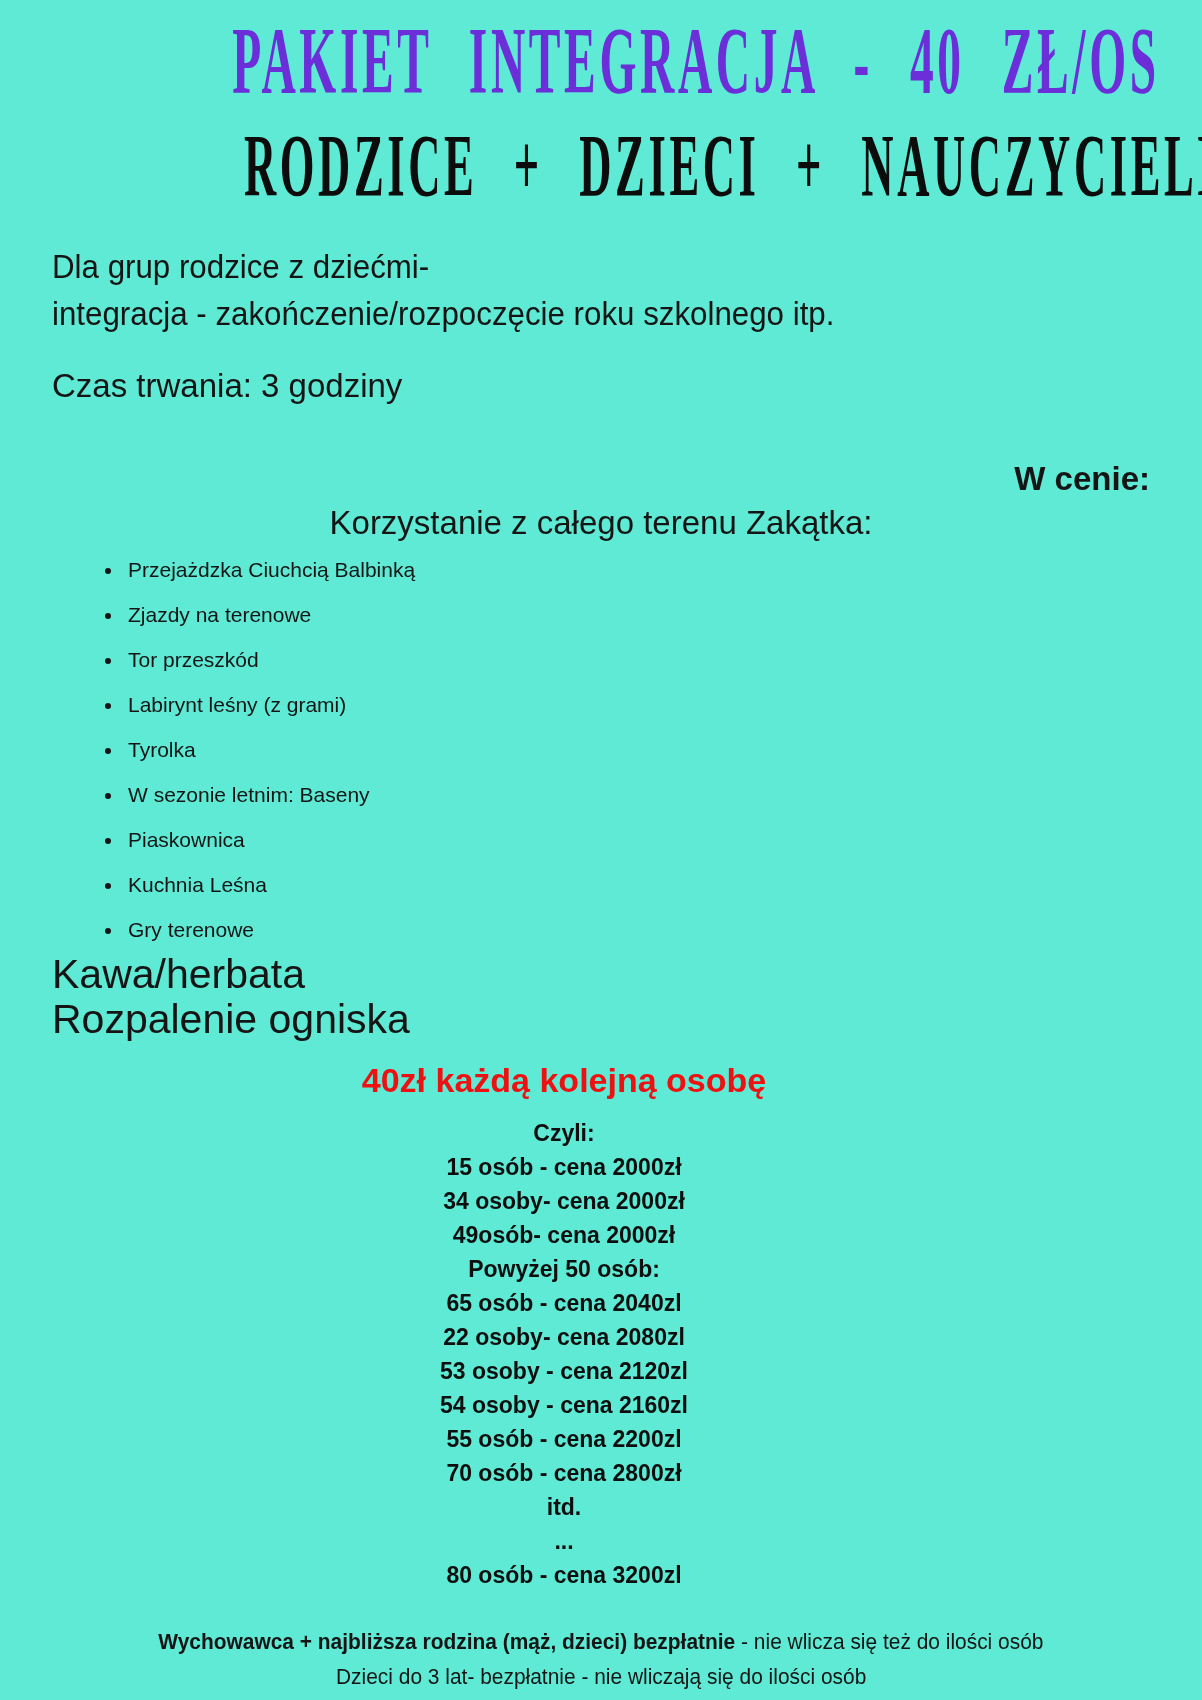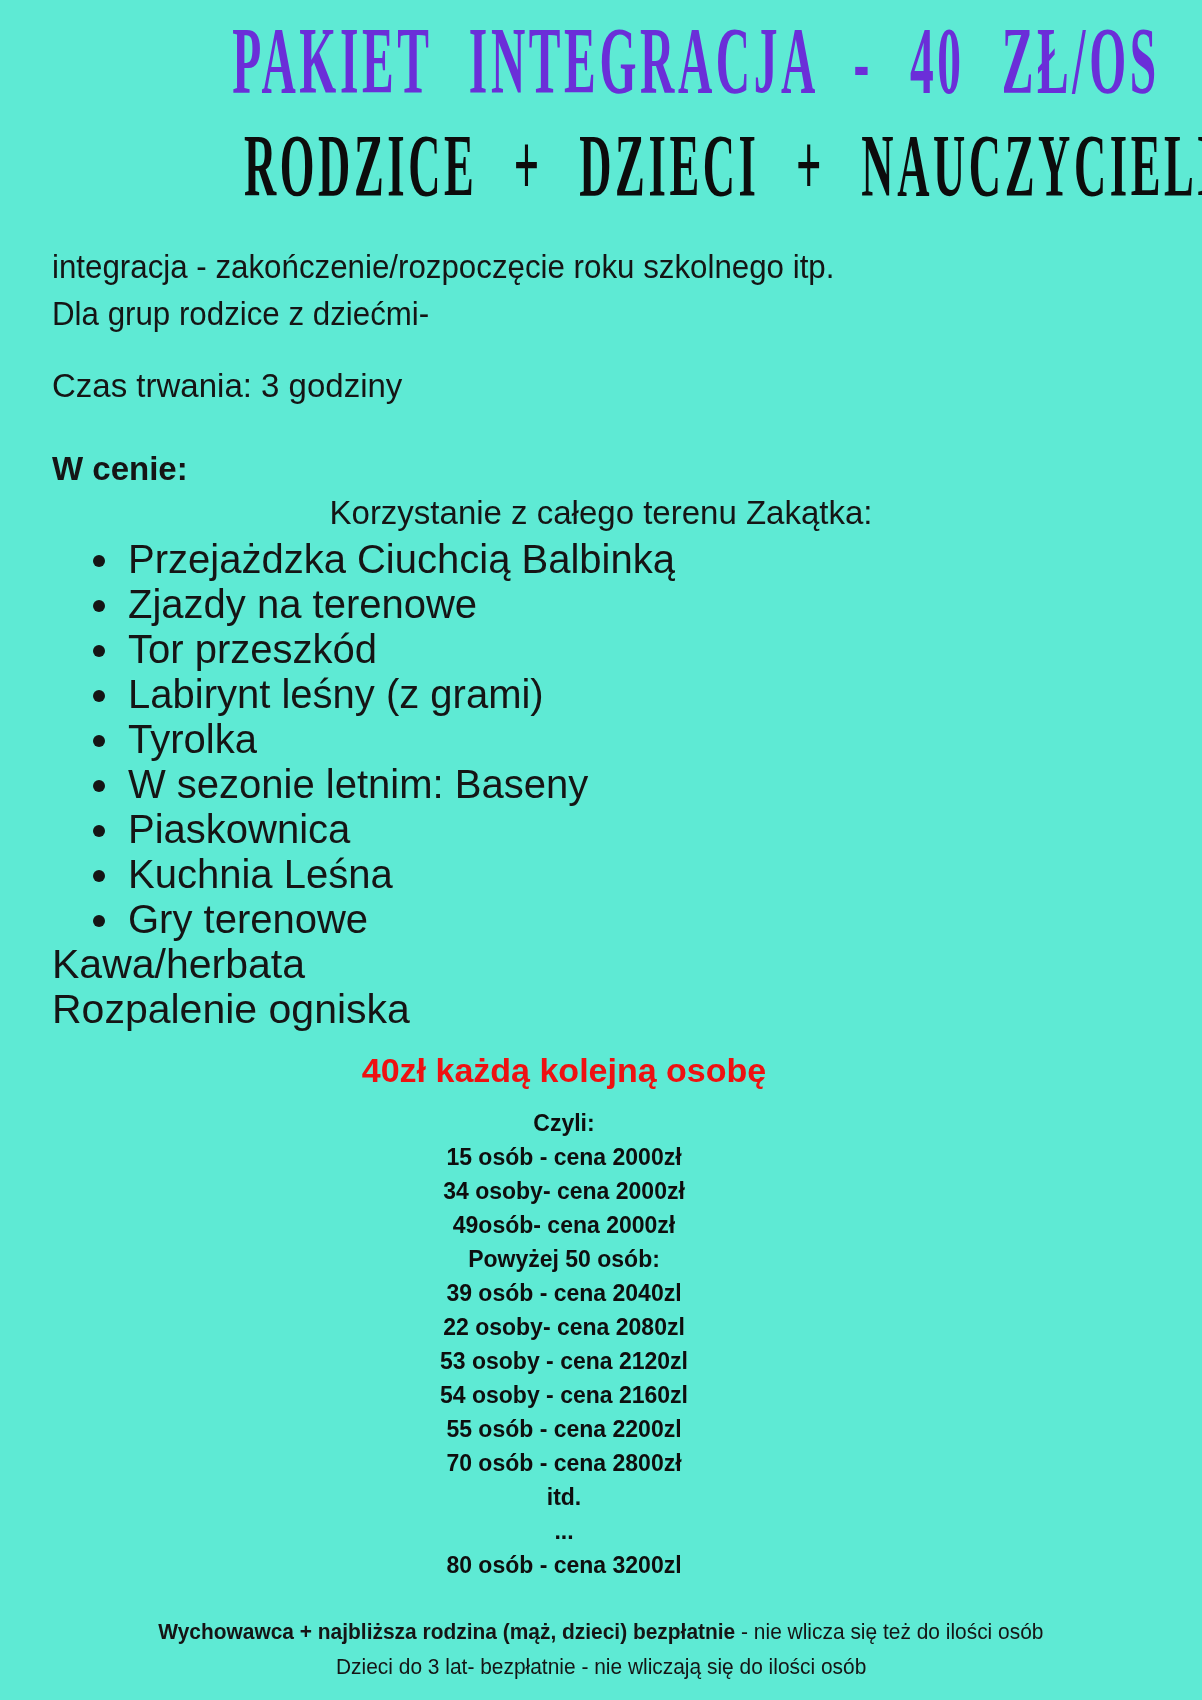--- a/index.html
+++ b/index.html
@@ -34,24 +34,24 @@
   }
   .title-1 { line-height: 94px; margin-top: 4px; color: var(--purple); }
   .title-1 .tscale { font-size: 66px; }
   .title-2 { line-height: 80px; color: #0c0c0c; }
   .title-2 .tscale { font-size: 62px; }
 
   
   .intro { margin-top: 22px; font-size: 34px; line-height: 47px; }
   .cond { display: inline-block; transform: scaleX(0.92); transform-origin: left center; white-space: nowrap; }
   .duration { margin-top: 26px; font-size: 33px; line-height: 46px; }
-  .included-heading { margin-top: 38px; font-size: 33px; font-weight: 700; line-height: 44px; }
+  .included-heading { margin-top: 48px; font-size: 33px; font-weight: 700; line-height: 44px; text-align: right; }
   .included-intro { font-size: 33px; line-height: 44px; text-align: center; }
   ul.included-list { list-style: disc; margin: 2px 0 0 0; padding-left: 72px; }
-  ul.included-list li { font-size: 40px; line-height: 45px; padding-left: 4px; }
+  ul.included-list li { font-size: 21px; line-height: 45px; padding-left: 4px; }
   .extra-line { font-size: 41px; line-height: 45px; }
 
   
   .center-col { width: 1024px; text-align: center; }
   .price-highlight { margin-top: 14px; color: var(--red); font-weight: 700; font-size: 34px; line-height: 48px; }
   .price-list { margin-top: 12px; font-weight: 700; font-size: 23px; line-height: 34px; color: #0e0e0e; }
 
   
   .footer-notes { margin-top: 32px; text-align: center; font-size: 22.5px; line-height: 35px; }
   .footer-notes .cond-c { display: inline-block; transform: scaleX(0.93); transform-origin: center center; white-space: nowrap; }
@@ -66,22 +66,22 @@
     <header>
       <div class="title-line title-1">
         <span class="tscale">PAKIET INTEGRACJA - 40 ZŁ/OS</span>
       </div>
       <div class="title-line title-2">
         <span class="tscale">RODZICE + DZIECI + NAUCZYCIELE</span>
       </div>
     </header>
 
     <div class="intro">
+      <div><span class="cond">Dla grup rodzice z dziećmi-</span></div>
       <div><span class="cond">integracja - zakończenie/rozpoczęcie roku szkolnego itp.</span></div>
-      <div><span class="cond">Dla grup rodzice z dziećmi-</span></div>
     </div>
 
     <div class="duration">Czas trwania: 3 godziny</div>
 
     <div class="included-heading">W cenie:</div>
     <div class="included-intro">Korzystanie z całego terenu Zakątka:</div>
 
     <ul class="included-list">
       <li>Przejażdzka Ciuchcią Balbinką</li>
       <li>Zjazdy na terenowe</li>
@@ -101,21 +101,21 @@
       <div class="price-highlight">
         <div>40zł każdą kolejną osobę</div>
       </div>
 
       <div class="price-list">
         <div>Czyli:</div>
         <div>15 osób - cena 2000zł</div>
         <div>34 osoby- cena 2000zł</div>
         <div>49osób- cena 2000zł</div>
         <div>Powyżej 50 osób:</div>
-        <div>39 osób - cena 2040zl</div>
+        <div>65 osób - cena 2040zl</div>
         <div>22 osoby- cena 2080zl</div>
         <div>53 osoby - cena 2120zl</div>
         <div>54 osoby - cena 2160zl</div>
         <div>55 osób - cena 2200zl</div>
         <div>70 osób - cena 2800zł</div>
         <div>itd.</div>
         <div>...</div>
         <div>80 osób - cena 3200zl</div>
       </div>
     </div>

